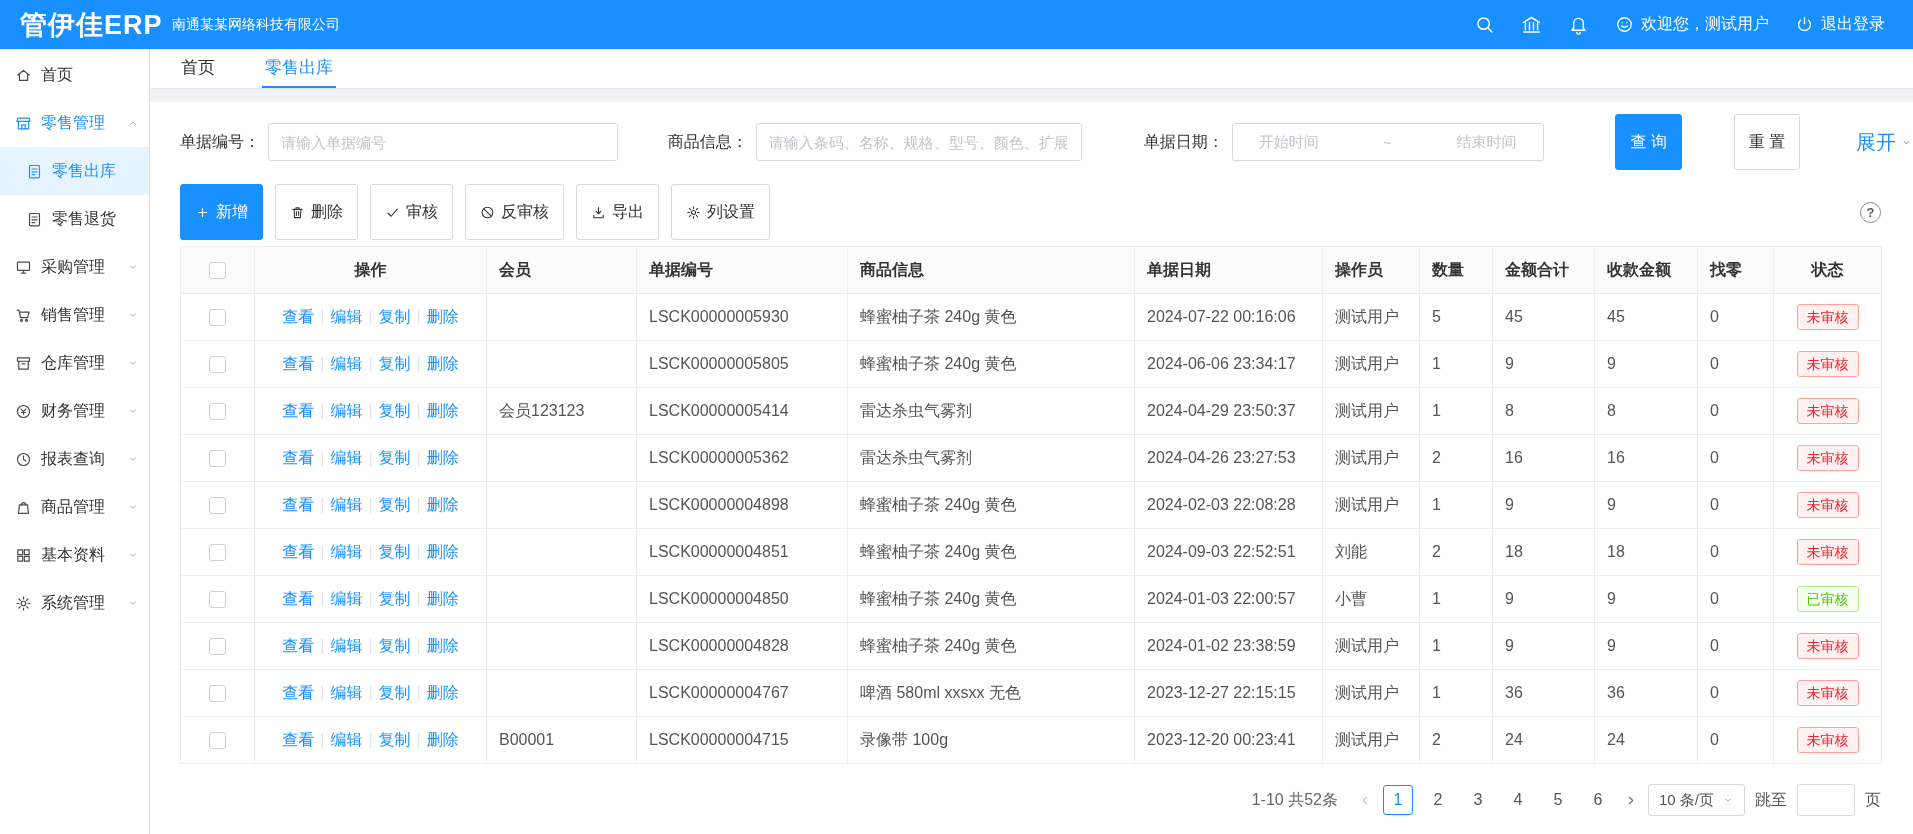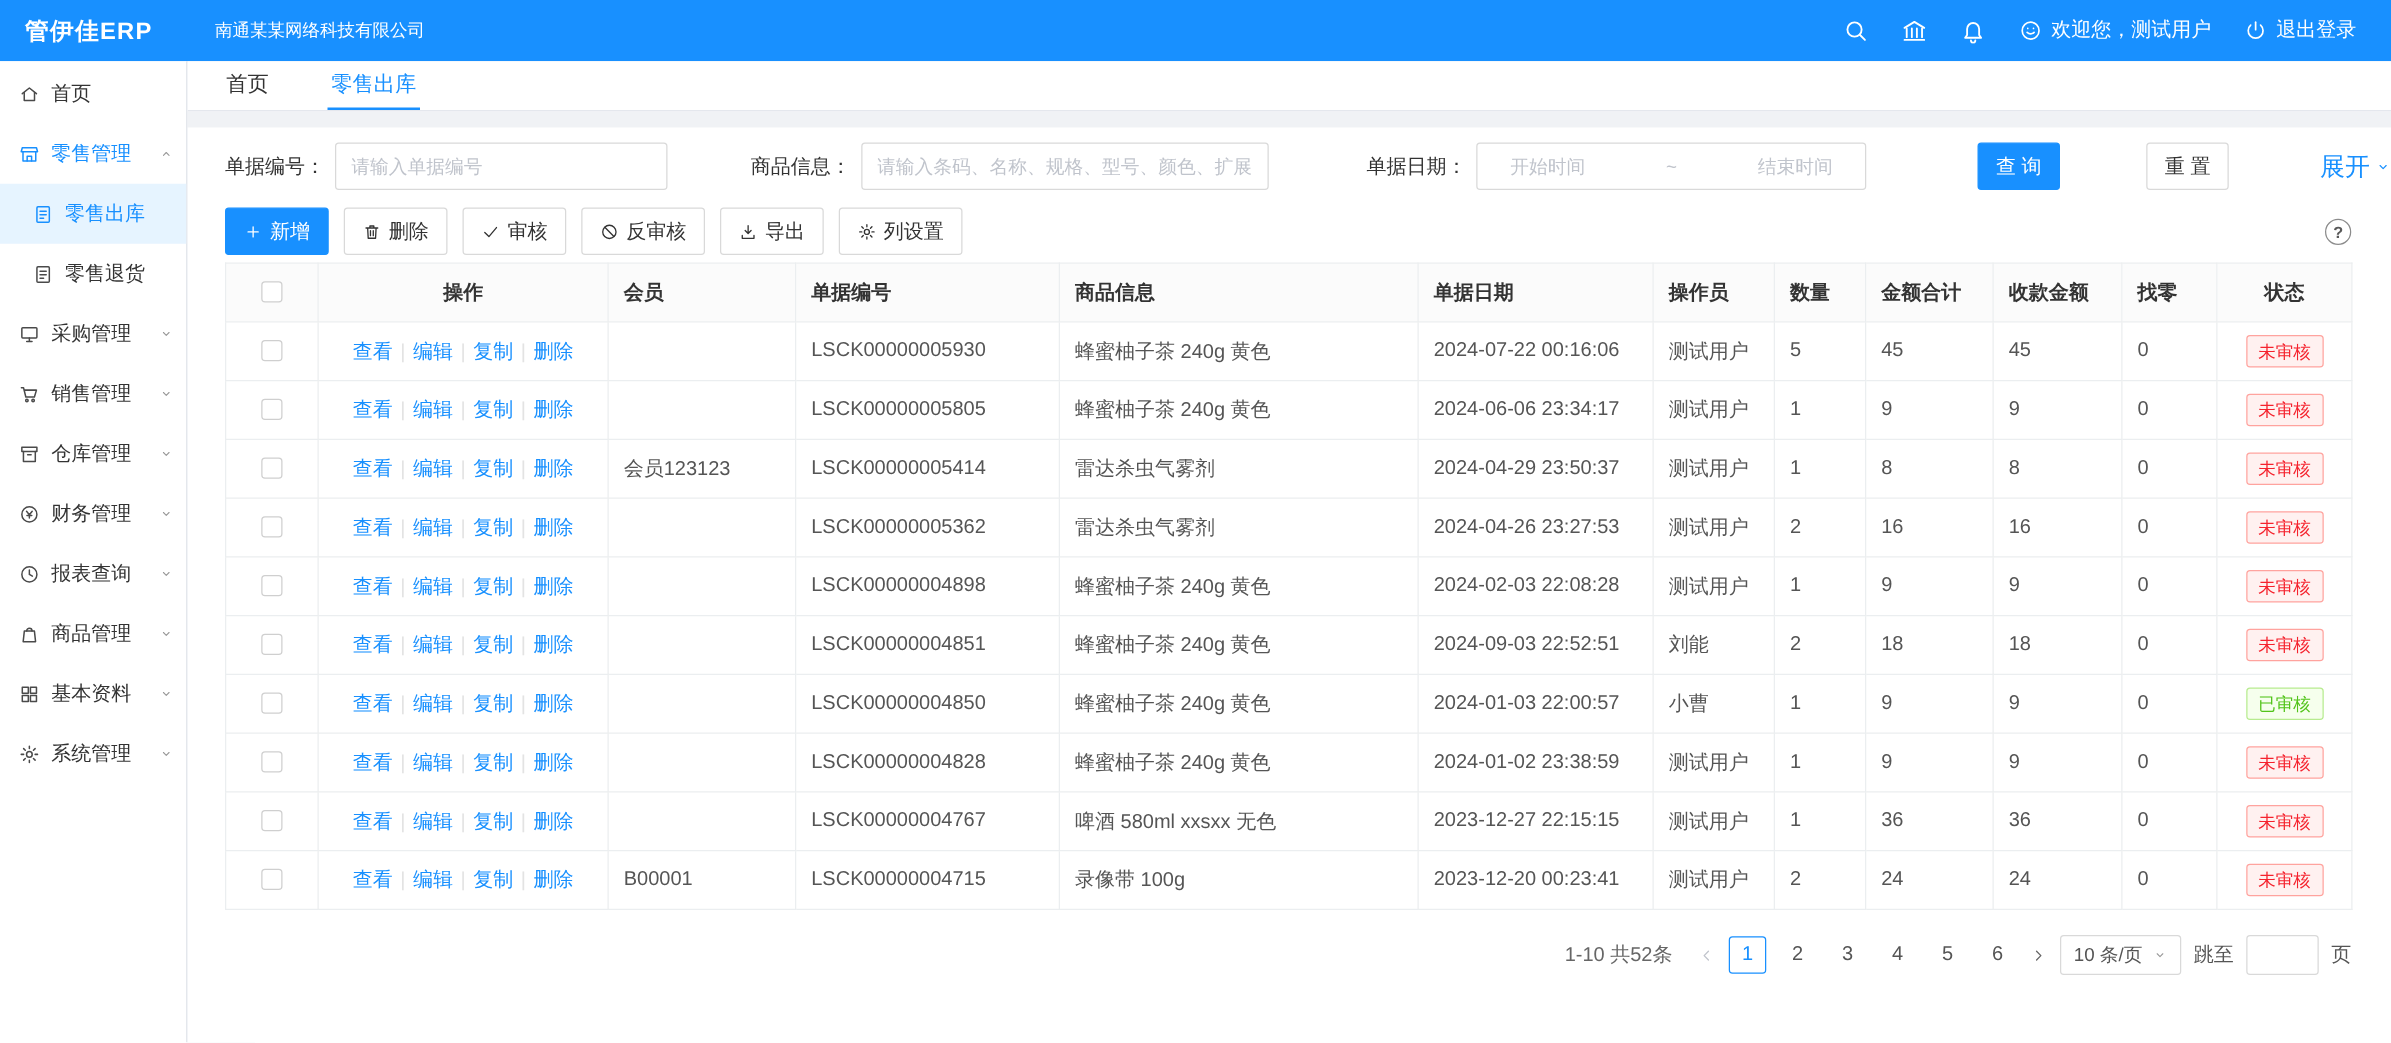--- a/index.html
+++ b/index.html
@@ -3,21 +3,21 @@
 <meta charset="utf-8">
 <style>
   * { box-sizing: border-box; margin: 0; padding: 0; }
   html, body { width: 1913px; height: 834px; overflow: hidden; }
   body { font-family: "Liberation Sans", "DejaVu Sans", sans-serif; background: #fff; color: #333; }
 
   .icn { fill: none; stroke: currentColor; stroke-width: 1.7; stroke-linecap: round; stroke-linejoin: round; }
 
   
   .topbar { height: 49px; background: #1890ff; display: flex; align-items: center; color: #fff; }
-  .logo { padding-left: 20px; font-size: 19px; font-weight: bold; letter-spacing: 1px; white-space: nowrap; width: 172px; }
+  .logo { padding-left: 20px; font-size: 27px; font-weight: bold; letter-spacing: 1px; white-space: nowrap; width: 172px; }
   .company { font-size: 14px; white-space: nowrap; }
   .topbar-right { margin-left: auto; display: flex; align-items: center; gap: 26px; padding-right: 28px; font-size: 16px; }
   .tb-icon { width: 21px; height: 21px; cursor: pointer; display: inline-flex; }
   .tb-icon svg { width: 21px; height: 21px; }
   .tb-user { display: inline-flex; align-items: center; gap: 7px; cursor: pointer; white-space: nowrap; }
   .tb-user svg { width: 19px; height: 19px; }
 
   
   .layout { display: flex; height: 785px; }
   .sidebar { width: 150px; flex: none; background: #fff; border-right: 1px solid #dcdfe6; padding-top: 2px; }
@@ -41,21 +41,21 @@
   .card { background: #fff; margin-top: 13px; flex: 1; padding: 12px 0 0 30px; overflow: hidden; }
 
   
   .filters { display: flex; align-items: center; font-size: 16px; justify-content: space-between; }
   .f-group { display: flex; align-items: center; }
   .f-label { color: #333; margin-right: 8px; white-space: nowrap; }
   .f-input { height: 38px; border: 1px solid #d9d9d9; border-radius: 3px; padding: 0 12px; font-size: 15px; color: #333; outline: none; font-family: inherit; background: #fff; }
   .f-input::placeholder { color: #c0c4cc; }
   .g1 { margin-right: 12px; } .g2 { margin-right: 24px; } .g3 { margin-right: 34px; }
   .date-range { width: 312px; height: 38px; border: 1px solid #d9d9d9; border-radius: 3px; display: flex; align-items: center; justify-content: space-between; padding: 0 26px; color: #c0c4cc; font-size: 15px; cursor: text; background: #fff; }
-  .btn { height: 38px; padding: 0 14px; border-radius: 3px; border: 1px solid #d9d9d9; background: #fff; font-size: 16px; color: #333; cursor: pointer; display: inline-flex; align-items: center; gap: 6px; font-family: inherit; white-space: nowrap; }
+  .btn { height: 56px; padding: 0 14px; border-radius: 3px; border: 1px solid #d9d9d9; background: #fff; font-size: 16px; color: #333; cursor: pointer; display: inline-flex; align-items: center; gap: 6px; font-family: inherit; white-space: nowrap; }
   .btn-primary { background: #1890ff; border-color: #1890ff; color: #fff; }
   .btn .btn-icn { width: 15px; height: 15px; }
   .btn-reset { margin-left: 14px; }
   .expand-link { color: #1890ff; font-size: 20px; display: inline-flex; align-items: center; gap: 4px; cursor: pointer; text-decoration: none; margin-left: 18px; }
   .chev-sm { width: 13px; height: 13px; }
 
   
   .toolbar-row { width: 1701px; display: flex; align-items: center; margin-top: 14px; justify-content: space-between; }
   .toolbar { display: flex; gap: 12px; }
   .help { margin-left: auto; width: 21px; height: 21px; border: 1.5px solid #8c8c8c; border-radius: 50%; color: #595959; display: flex; align-items: center; justify-content: center; font-size: 13px; font-weight: bold; cursor: pointer; }
@@ -255,21 +255,21 @@
       <div class="tabbar" id="tabbar">
           <div class="tab">首页</div>
           <div class="tab active">零售出库</div>
         </div>
 
       <div class="card">
 
         <div class="filters">
           <div class="f-group g1">
             <span class="f-label">单据编号：</span>
-            <input class="f-input" style="width: 266px;" placeholder="请输入单据编号">
+            <input class="f-input" style="width: 350px;" placeholder="请输入单据编号">
           </div>
           <div class="f-group g2">
             <span class="f-label">商品信息：</span>
             <input class="f-input" style="width: 326px;" placeholder="请输入条码、名称、规格、型号、颜色、扩展...">
           </div>
           <div class="f-group g3">
             <span class="f-label">单据日期：</span>
             <div class="date-range">
               <span>开始时间</span>
               <span>~</span>

